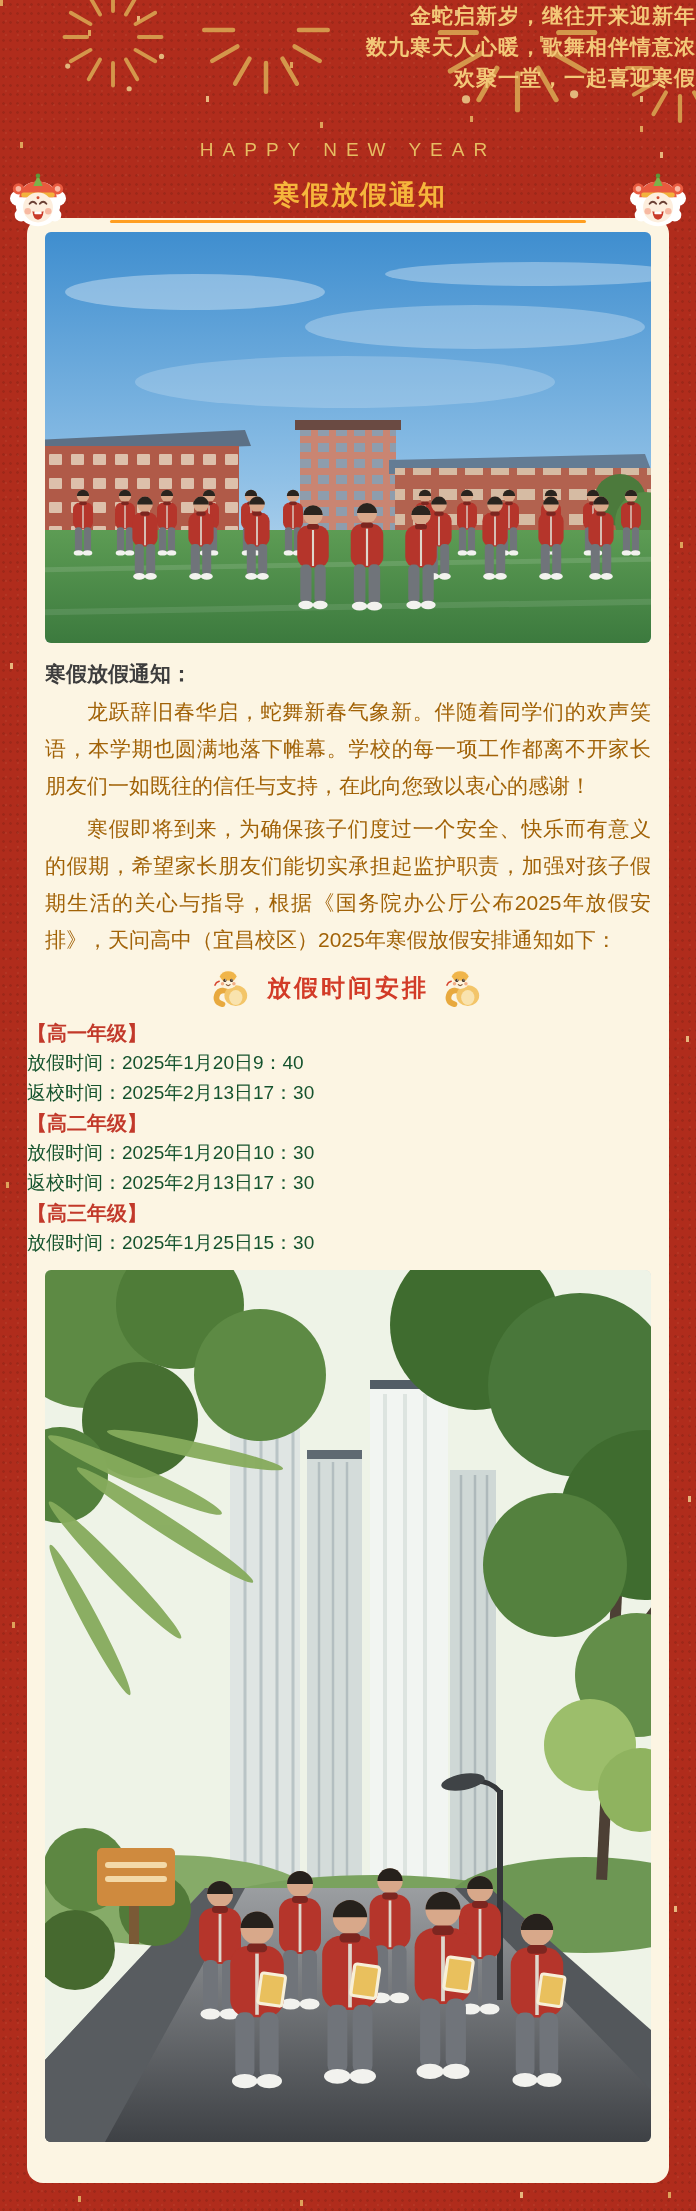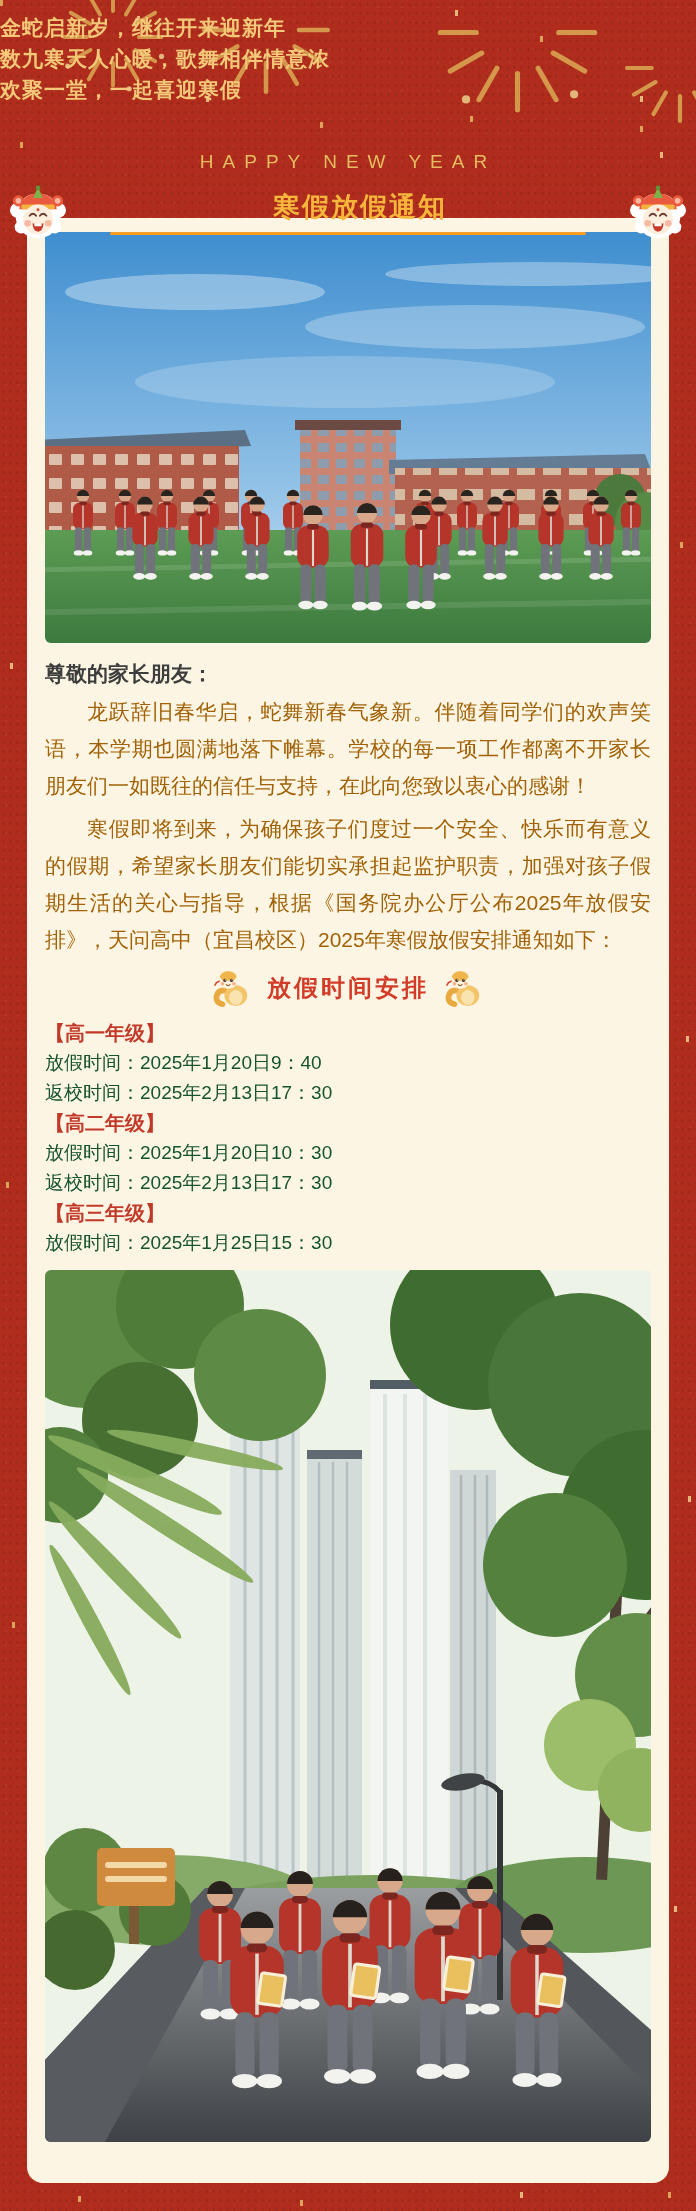--- a/index.html
+++ b/index.html
@@ -20,42 +20,42 @@
     box-shadow:
       88px 30px #e7b766, 137px 16px #f1cf8e, 290px 62px #e7b766, 455px 10px #f1cf8e,
       540px 36px #e7b766, 640px 96px #f1cf8e, 20px 142px #e7b766, 660px 152px #f1cf8e,
       320px 122px #e7b766, 470px 116px #e7b766, 206px 96px #f1cf8e, 640px 126px #e7b766,
       60px 392px #e7b766, 10px 663px #f1cf8e, 680px 542px #e7b766, 686px 1036px #f1cf8e,
       6px 1182px #e7b766, 688px 1496px #f1cf8e, 12px 1622px #e7b766, 674px 1906px #f1cf8e,
       78px 2196px #e7b766, 520px 2192px #f1cf8e, 300px 2200px #e7b766, 668px 2192px #e7b766;
   }
   .firework{position:absolute;z-index:1;opacity:.9;}
   
-  .verse{position:relative;z-index:2;padding-top:12px;text-align:left;
+  .verse{position:relative;z-index:2;text-align:right;
     color:#f3c878;font-size:21px;line-height:31px;font-weight:700;letter-spacing:1px;}
   .happy{position:relative;z-index:2;margin-top:46px;text-align:center;
     color:#e6bd62;font-size:19px;letter-spacing:9px;font-weight:400;}
   .banner{position:relative;z-index:3;margin-top:16px;height:54px;}
   .banner-title{text-align:center;color:#f6b63c;font-size:27px;font-weight:700;letter-spacing:2px;padding-left:24px;}
   .banner-line{margin:7px auto 0;width:476px;height:3px;background:#ff9e20;border-radius:2px;}
   .mascot{position:absolute;top:-6px;width:56px;height:60px;}
   .mascot.left{left:10px;}
   .mascot.right{right:10px;}
   
   .card{position:absolute;z-index:2;left:27px;top:218px;width:642px;height:1965px;
     background:#fcf5e3;border-radius:16px;overflow:hidden;}
   .photo{display:block;margin:14px auto 0;width:606px;border-radius:6px;overflow:hidden;background:#ddd;}
   .photo svg{display:block;}
   .greeting{margin:18px 18px 0;font-size:21px;line-height:26px;font-weight:700;color:#3d3d3d;}
   .para{margin:6px 18px 0;font-size:21px;line-height:37px;color:#a16207;
     text-align:justify;text-indent:2em;}
   .section-head{margin-top:8px;display:flex;align-items:center;justify-content:center;gap:16px;height:44px;}
   .section-title{color:#d23b27;font-size:24px;font-weight:700;letter-spacing:3px;}
   .snake-icon{width:38px;height:42px;}
-  .sched{margin:8px 18px 0;}
+  .sched{margin:8px 0 0;}
   .sched .grade{color:#c2392a;font-weight:700;font-size:20px;line-height:30px;}
   .sched .time{color:#14532d;font-size:19px;line-height:30px;}
 </style>
 </head>
 <body>
 
 <div class="page">
 
   <div class="confetti"></div>
 
@@ -250,21 +250,21 @@
         <use href="#stuA" transform="translate(450,318) scale(1.2)"></use>
         <use href="#stuA" transform="translate(506,318) scale(1.2)"></use>
         <use href="#stuA" transform="translate(556,318) scale(1.2)"></use>
 
         <use href="#stuA" transform="translate(268,340) scale(1.5)"></use>
         <use href="#stuA" transform="translate(322,340) scale(1.55)"></use>
         <use href="#stuA" transform="translate(376,340) scale(1.5)"></use>
       </svg>
     </div>
 
-    <div class="greeting">尊敬的家长朋友：</div>
+    <div class="greeting">寒假放假通知：</div>
     <div class="para">龙跃辞旧春华启，蛇舞新春气象新。伴随着同学们的欢声笑语，本学期也圆满地落下帷幕。学校的每一项工作都离不开家长朋友们一如既往的信任与支持，在此向您致以衷心的感谢！</div>
     <div class="para">寒假即将到来，为确保孩子们度过一个安全、快乐而有意义的假期，希望家长朋友们能切实承担起监护职责，加强对孩子假期生活的关心与指导，根据《国务院办公厅公布2025年放假安排》，天问高中（宜昌校区）2025年寒假放假安排通知如下：</div>
 
     <div class="section-head">
       <svg class="snake-icon" viewBox="0 0 40 42">
         <path d="M10,38 q-8,-2 -6,-9 q2,-7 11,-5" fill="none" stroke="#e8a93e" stroke-width="6" stroke-linecap="round"></path>
         <ellipse cx="24" cy="29" rx="12" ry="11" fill="#f3c569"></ellipse>
         <ellipse cx="24" cy="31" rx="7" ry="8" fill="#f9e3ae"></ellipse>
         <circle cx="16" cy="12" r="10" fill="#fdf3dc"></circle>
         <path d="M7,9 A10,10 0 0 1 25,9 L22,13 L10,13 Z" fill="#f0b54a"></path>

